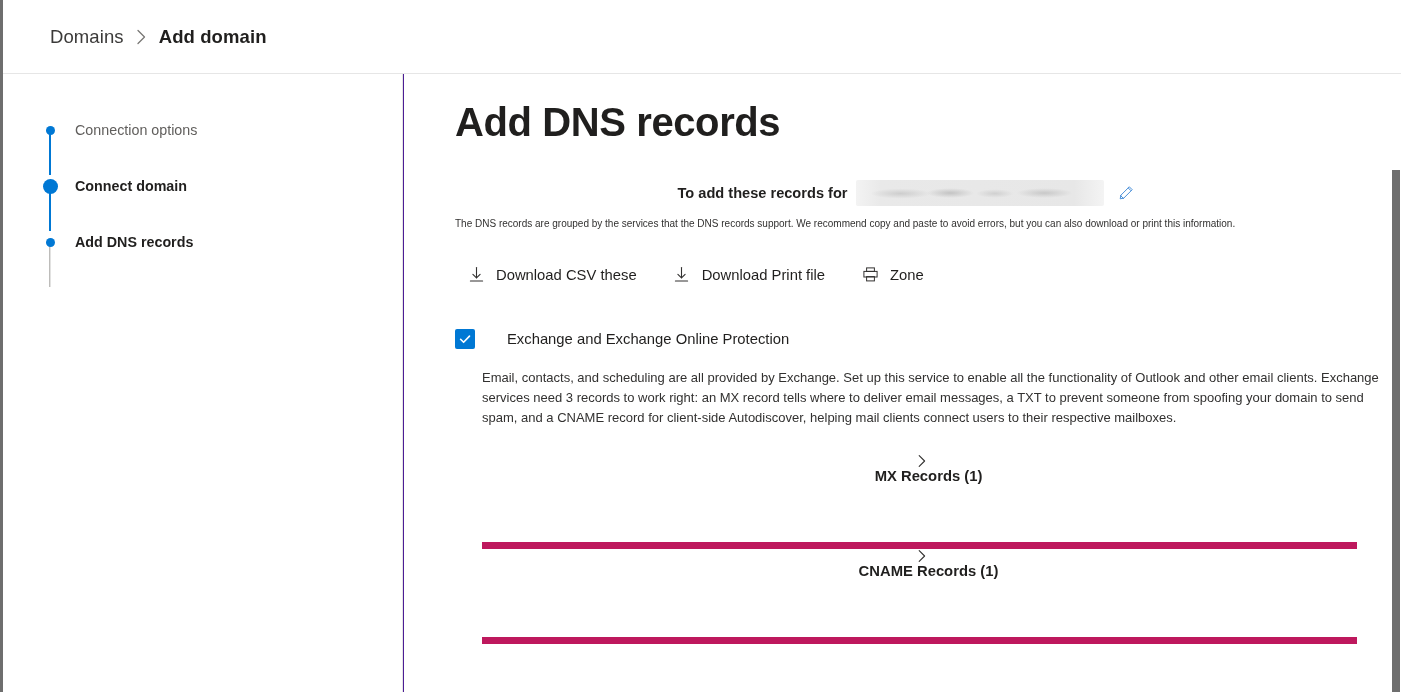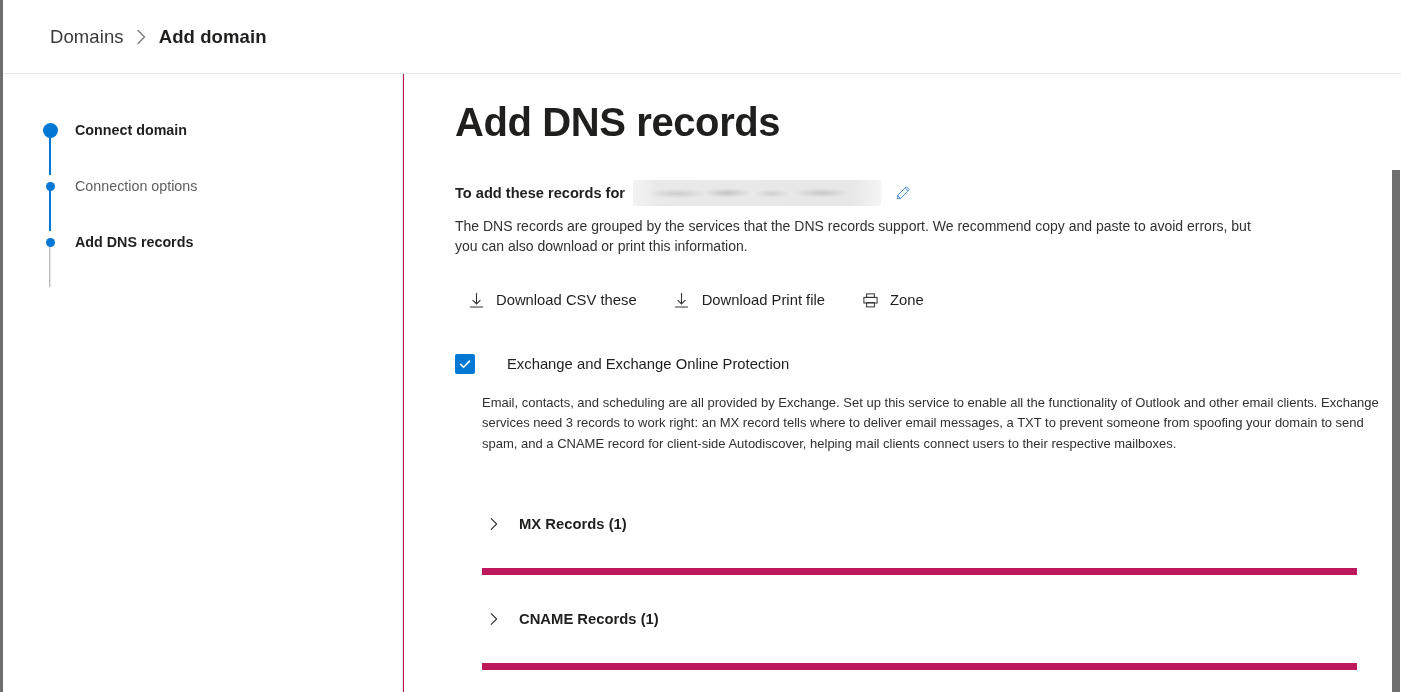--- a/index.html
+++ b/index.html
@@ -8,21 +8,21 @@
     height: 692px;
     overflow: hidden;
     background: #ffffff;
     font-family: "Liberation Sans", sans-serif;
     color: #323130;
   }
   #app {
     position: relative;
     width: 1401px;
     height: 692px;
-    background: #be185d;
+    background: #4c1d95;
     border-left: 3px solid #6e6e6e;
     overflow: hidden;
   }
 
   
   .header {
     position: absolute;
     left: 0; top: 0;
     width: 1401px; height: 74px;
     background: #ffffff;
@@ -114,20 +114,21 @@
     color: #201f1e;
     letter-spacing: -.4px;
     line-height: 1.12;
   }
 
   .records-for {
     margin-top: 35px;
     display: flex;
     align-items: center;
     height: 26px;
+    justify-content: center;
   }
   .records-for-label {
     font-size: 14.6px;
     font-weight: 700;
     color: #201f1e;
     white-space: nowrap;
   }
   .redacted {
     margin-left: 8px;
     width: 248px; height: 26px;
@@ -145,21 +146,21 @@
     display: inline-flex;
     align-items: center;
     justify-content: center;
     cursor: pointer;
   }
   .edit-pencil svg { display: block; }
 
   p.intro {
     margin-top: 11px;
     width: 800px;
-    font-size: 14px;
+    font-size: 10px;
     line-height: 1.41;
     color: #323130;
   }
 
   .actions {
     margin-top: 33px;
     padding-left: 12px;
     display: flex;
     align-items: center;
   }
@@ -227,20 +228,21 @@
     display: flex;
     align-items: center;
     height: 88px;
     cursor: pointer;
     background: none;
     border: none;
     padding: 0;
     font-family: inherit;
     width: 100%;
     text-align: left;
+    flex-direction: column;
   }
   .chev {
     width: 14px; height: 14px;
     margin-left: 5px;
     display: inline-flex;
     align-items: center;
     justify-content: center;
     color: #323130;
     flex: none;
   }
@@ -284,31 +286,31 @@
       <span class="crumb current">Add domain</span>
     </div>
   </div>
 
   <div class="rail">
     <div class="steps">
 
       <div class="step">
         <span class="connector" style="top:11px;height:45px;"></span>
         <span class="step-marker">
+          <span class="dot-sm"></span>
+        </span>
+        <span class="step-label">Connection options</span>
+      </div>
+
+      <div class="step">
+        <span class="connector" style="top:11px;height:45px;"></span>
+        <span class="step-marker">
           <span class="dot-lg"></span>
         </span>
         <span class="step-label active">Connect domain</span>
-      </div>
-
-      <div class="step">
-        <span class="connector" style="top:11px;height:45px;"></span>
-        <span class="step-marker">
-          <span class="dot-sm"></span>
-        </span>
-        <span class="step-label">Connection options</span>
       </div>
 
       <div class="step">
         <span class="connector muted" style="top:11px;height:45px;"></span>
         <span class="step-marker">
           <span class="dot-sm"></span>
         </span>
         <span class="step-label active">Add DNS records</span>
       </div>
 

